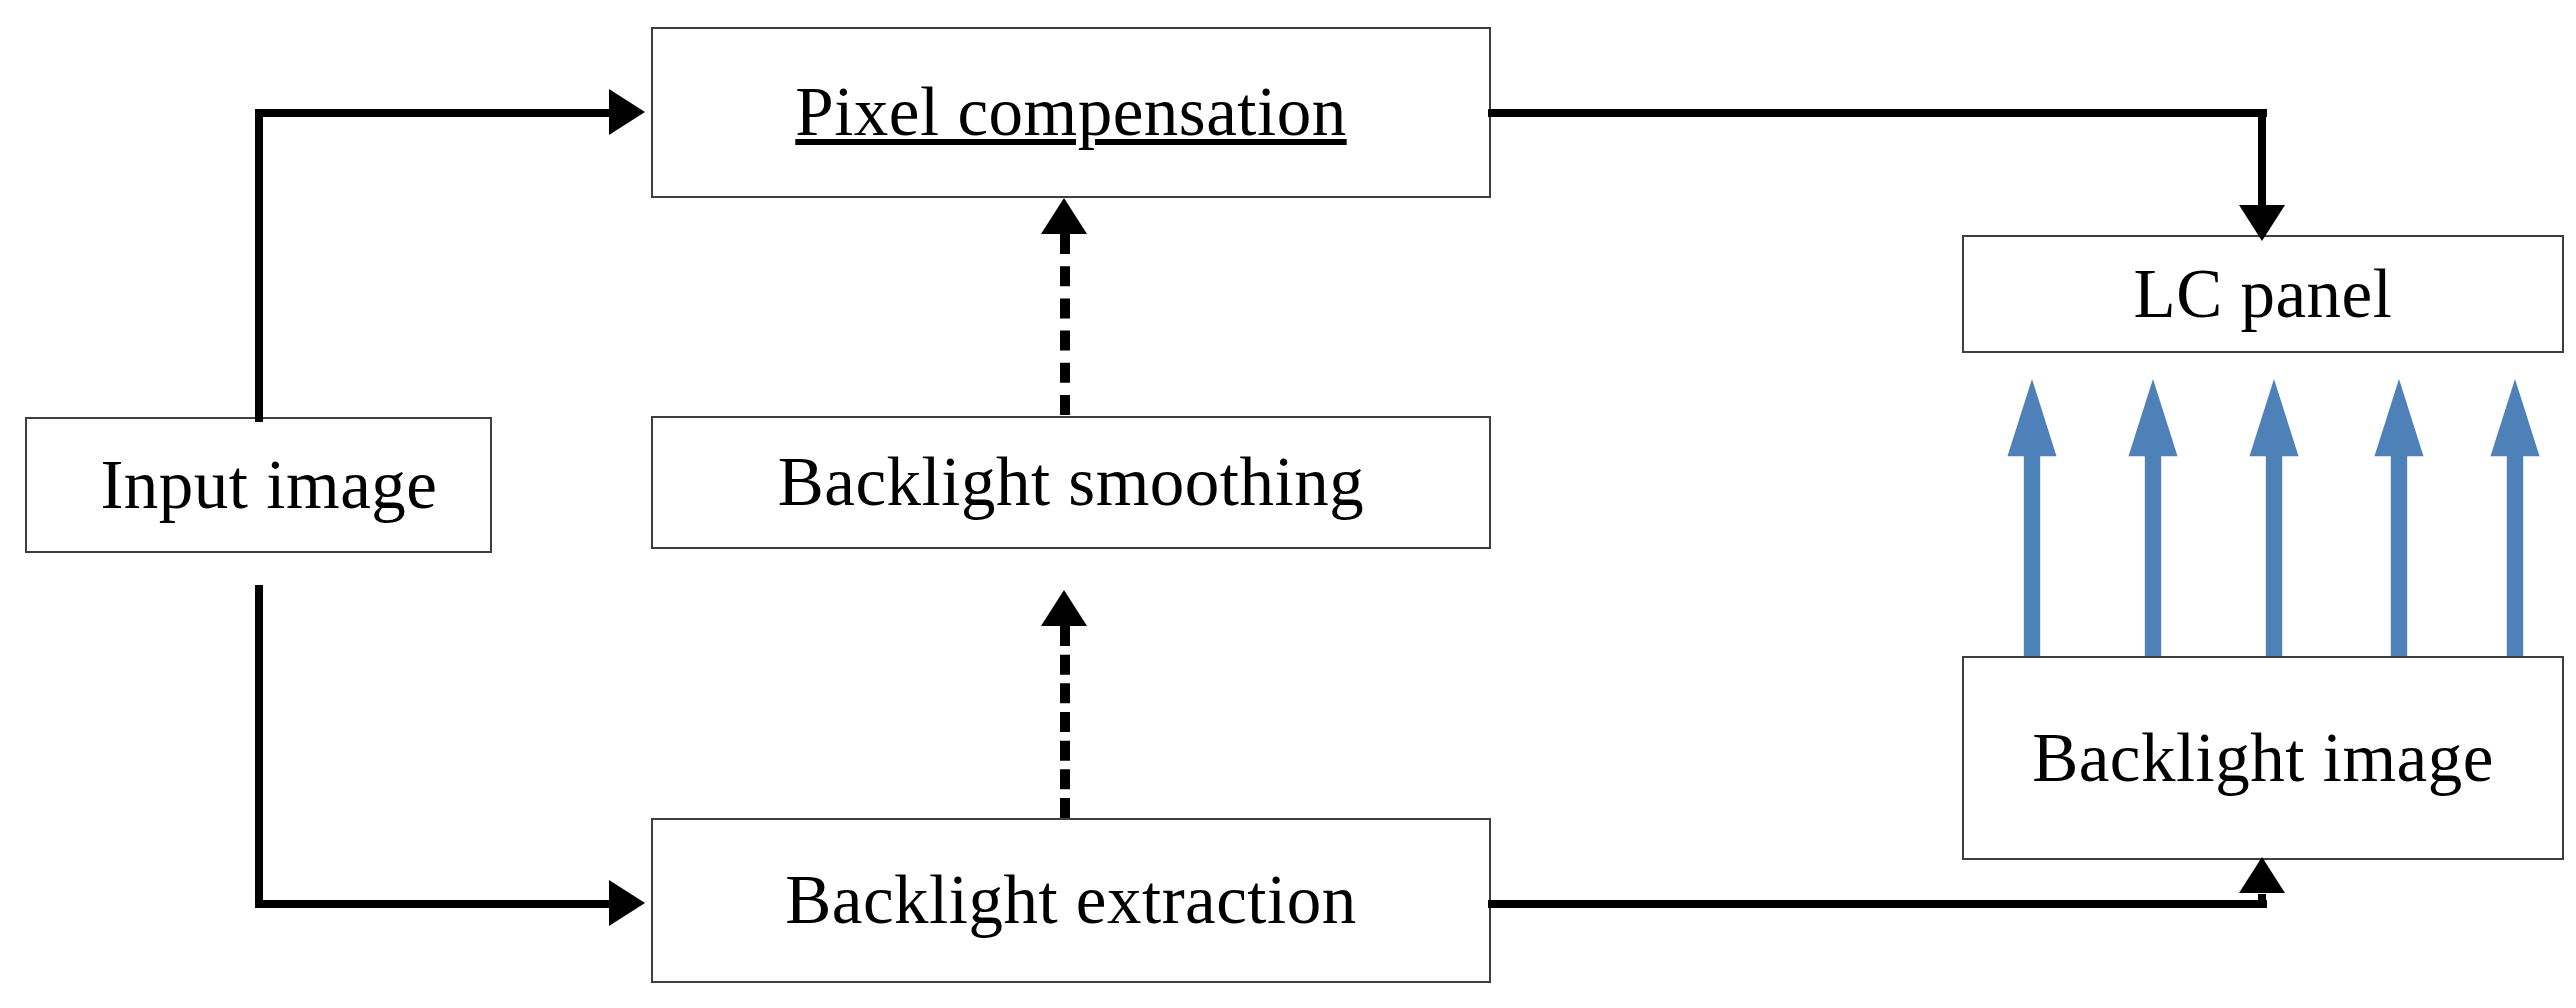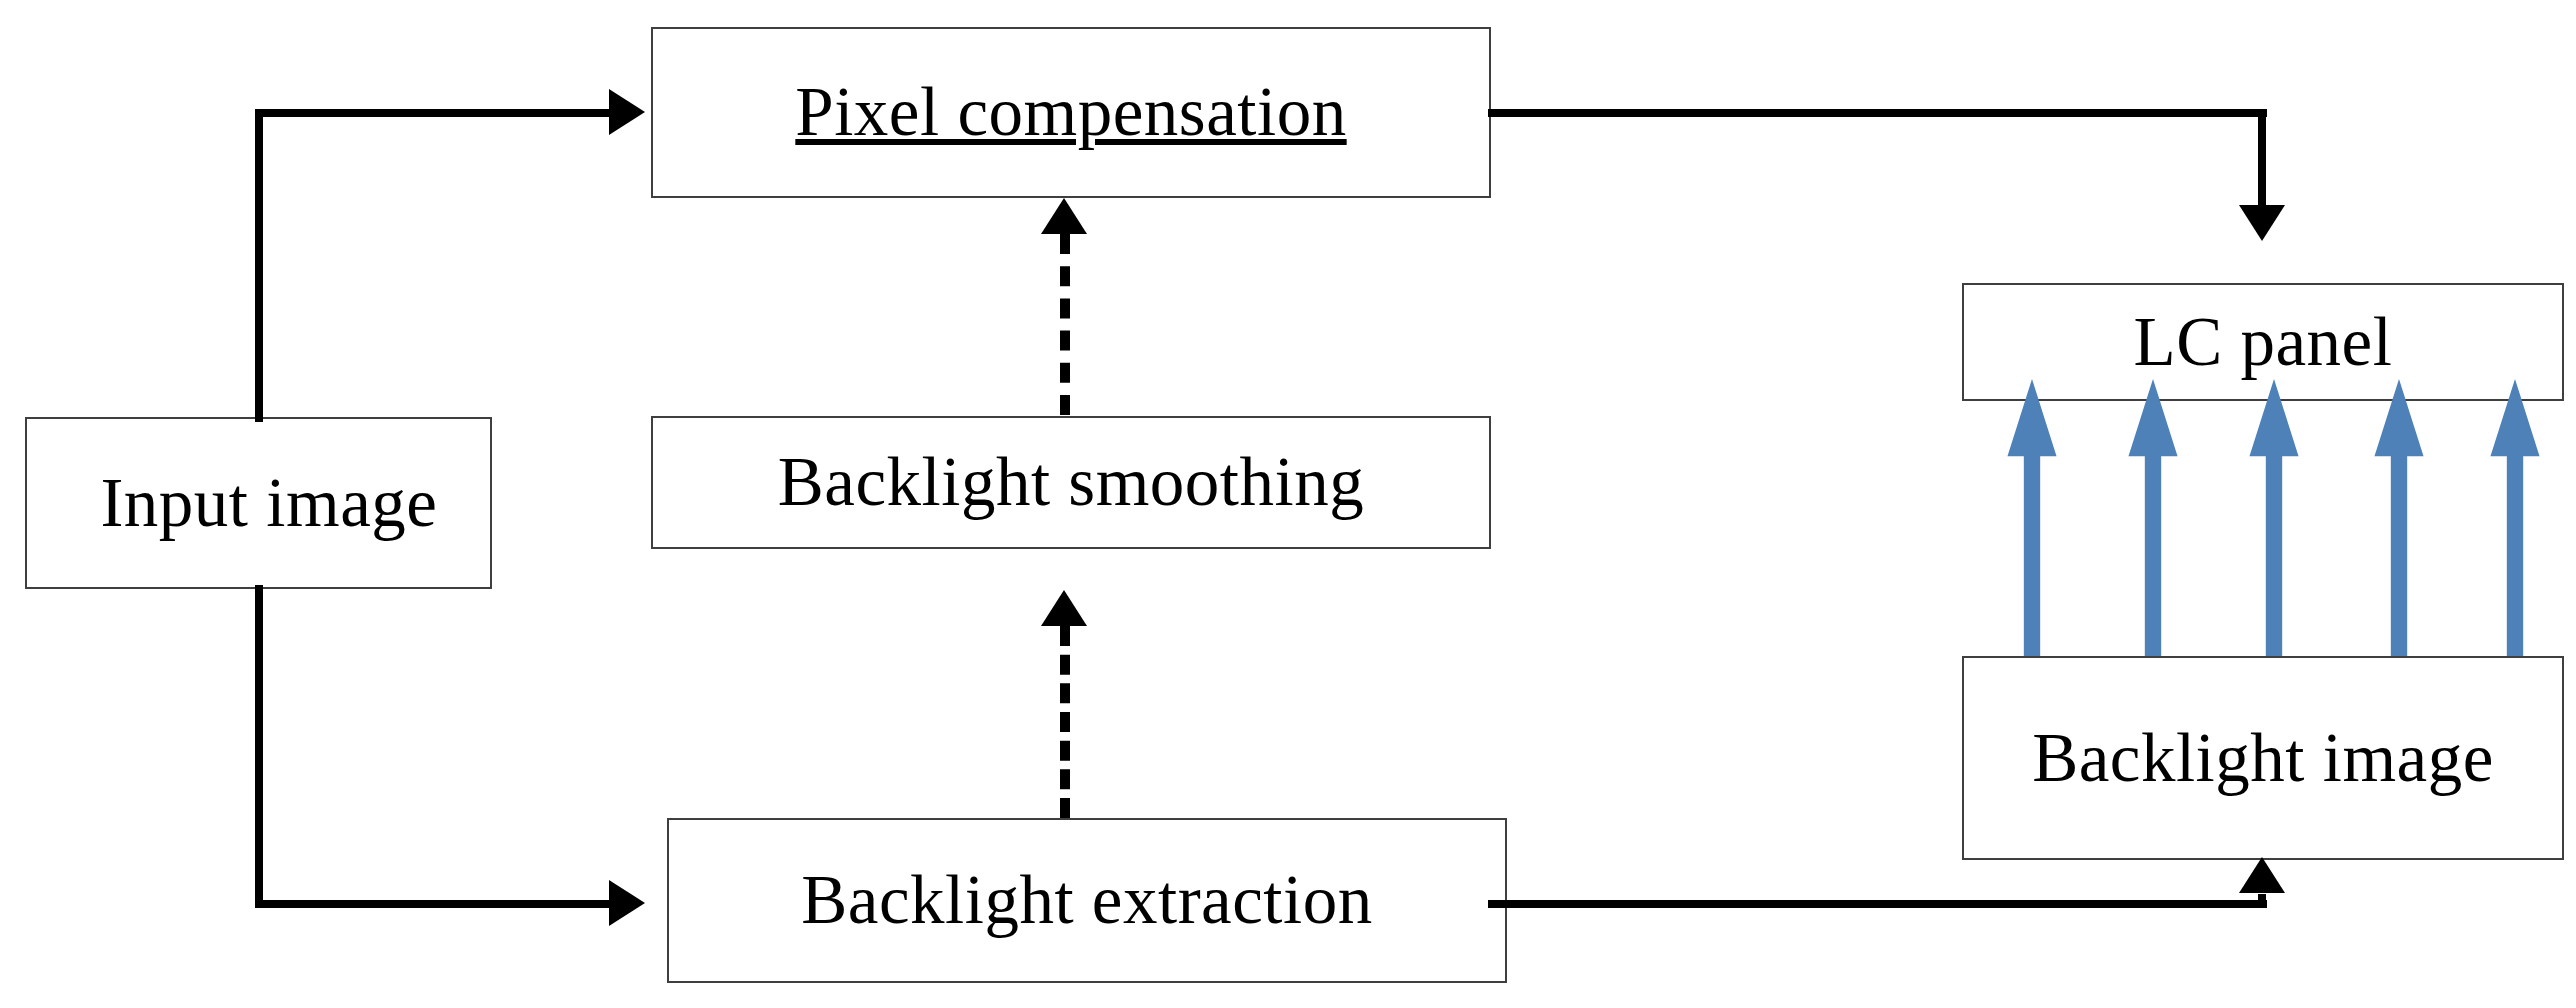--- a/index.html
+++ b/index.html
@@ -26,24 +26,24 @@
     color: #000000;
     font-size: 69px;
     line-height: 1.05;
     white-space: nowrap;
     letter-spacing: 0.5px;
   }
   .node-label { pointer-events: none; }
 
   
   #node-pixel-compensation { left: 651px;  top: 27px;  width: 840px; height: 171px; text-decoration: underline; }
-  #node-input-image        { left: 25.4px;   top: 417px; width: 467px; height: 172px; padding-left: 20px; }
+  #node-input-image        { left: 25.4px;   top: 417px; width: 467px; height: 136px; padding-left: 20px; }
   #node-backlight-smoothing{ left: 651px;  top: 416px; width: 840px; height: 133px; }
-  #node-backlight-extraction{left: 651px;  top: 818px; width: 840px; height: 165px; margin-left: 16px; }
-  #node-lc-panel           { left: 1962px; top: 235px; width: 602px; height: 118px; margin-top: 48px; }
+  #node-backlight-extraction{left: 651px;  top: 818px; width: 840px; height: 165px; }
+  #node-lc-panel           { left: 1962px; top: 235px; width: 602px; height: 118px; }
   #node-backlight-panel    { left: 1962px; top: 656px; width: 602px; height: 204px; }
 
   
   .seg {
     position: absolute;
     background: #000000;
   }
   .seg-h { height: 8.2px; }
   .seg-v { width: 8.2px; }
 

